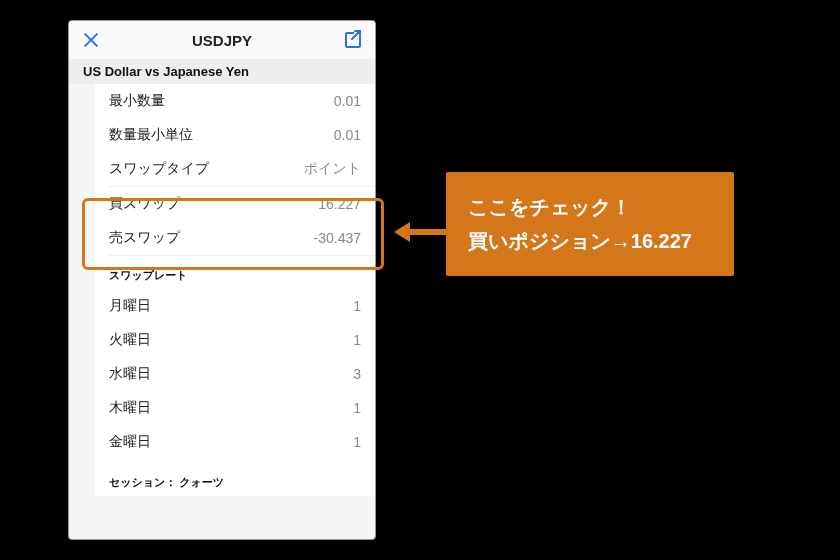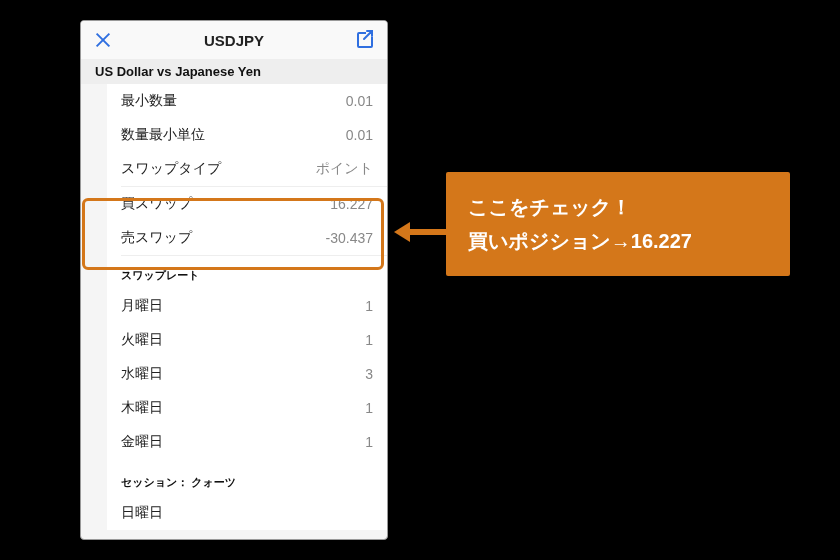--- a/index.html
+++ b/index.html
@@ -5,21 +5,21 @@
   * { box-sizing: border-box; margin: 0; padding: 0; }
   html, body { width: 840px; height: 560px; }
   body {
     background: #000;
     font-family: -apple-system, "Helvetica Neue", Arial, "Hiragino Kaku Gothic ProN", "Yu Gothic", sans-serif;
     position: relative;
     overflow: hidden;
   }
   .panel-outer {
     position: absolute;
-    left: 80px;
+    left: 68px;
     top: 20px;
     width: 308px;
     height: 520px;
     background: #f5f5f5;
     border: 1px solid #999;
     border-radius: 4px;
     overflow: hidden;
     display: flex;
     flex-direction: column;
   }
@@ -178,28 +178,24 @@
     <div class="row">
         <span class="label">木曜日</span>
         <span class="value">1</span>
       </div>
     <div class="row">
         <span class="label">金曜日</span>
         <span class="value">1</span>
       </div>
 
     <div class="subsection" style="padding-top:16px;">セッション： クォーツ</div>
-    <div class="row">
-        <span class="label">日曜日</span>
-        <span class="value"></span>
-      </div>
   </div>
 </div>
 
 <div class="highlight-box" style="left:82px; top:198px; width:302px; height:72px;"></div>
 
 <div class="arrow-line" style="left:408px; top:229px; width:38px;"></div>
 <div class="arrow-head" style="left:394px; top:222px;"></div>
 
-<div class="callout" style="left:446px; top:172px; width:344px;">
+<div class="callout" style="left:446px; top:172px; width:288px;">
   <div>ここをチェック！</div>
   <div>買いポジション→16.227</div>
 </div>
 
 </body></html>

